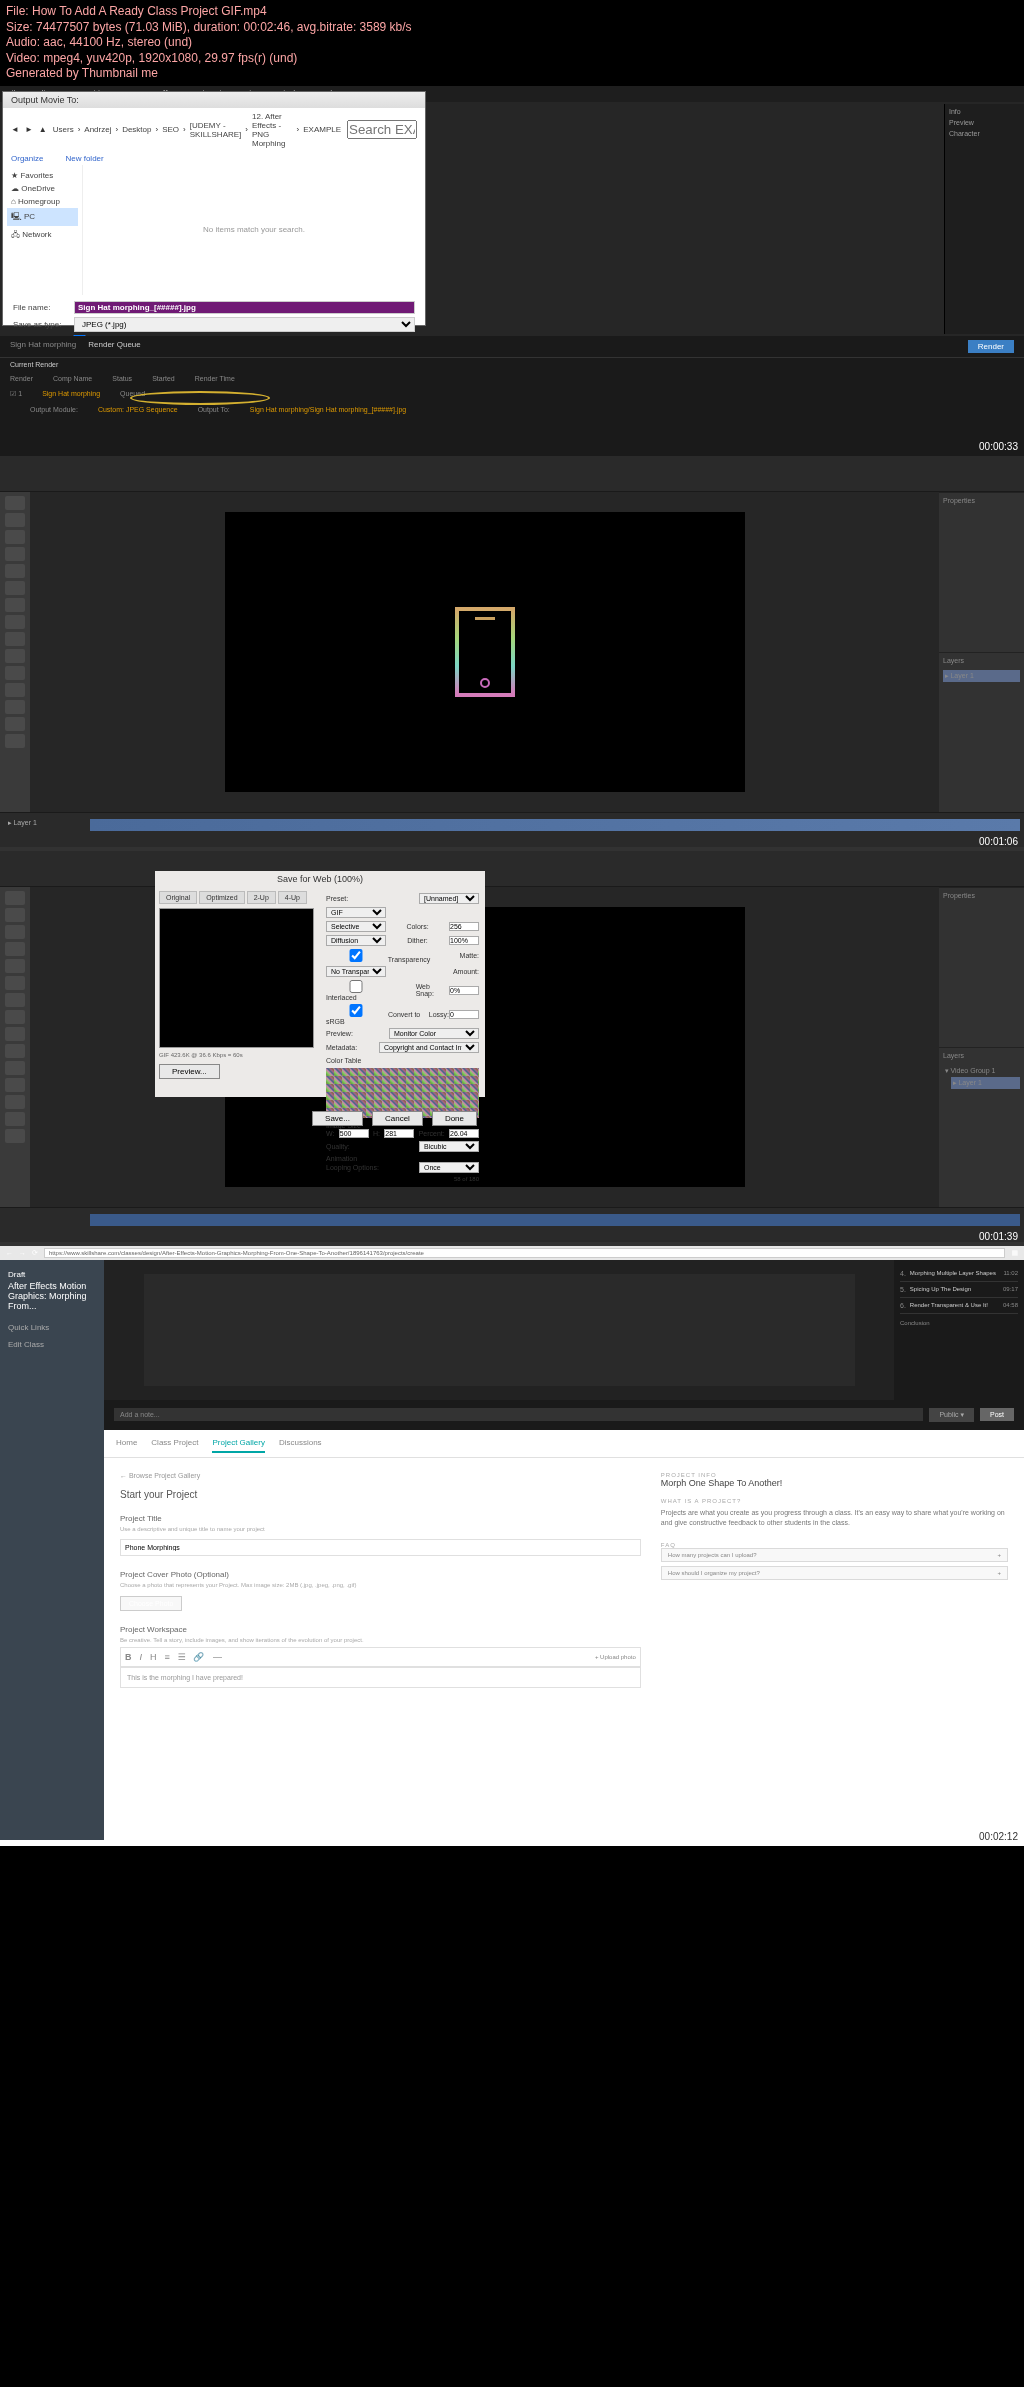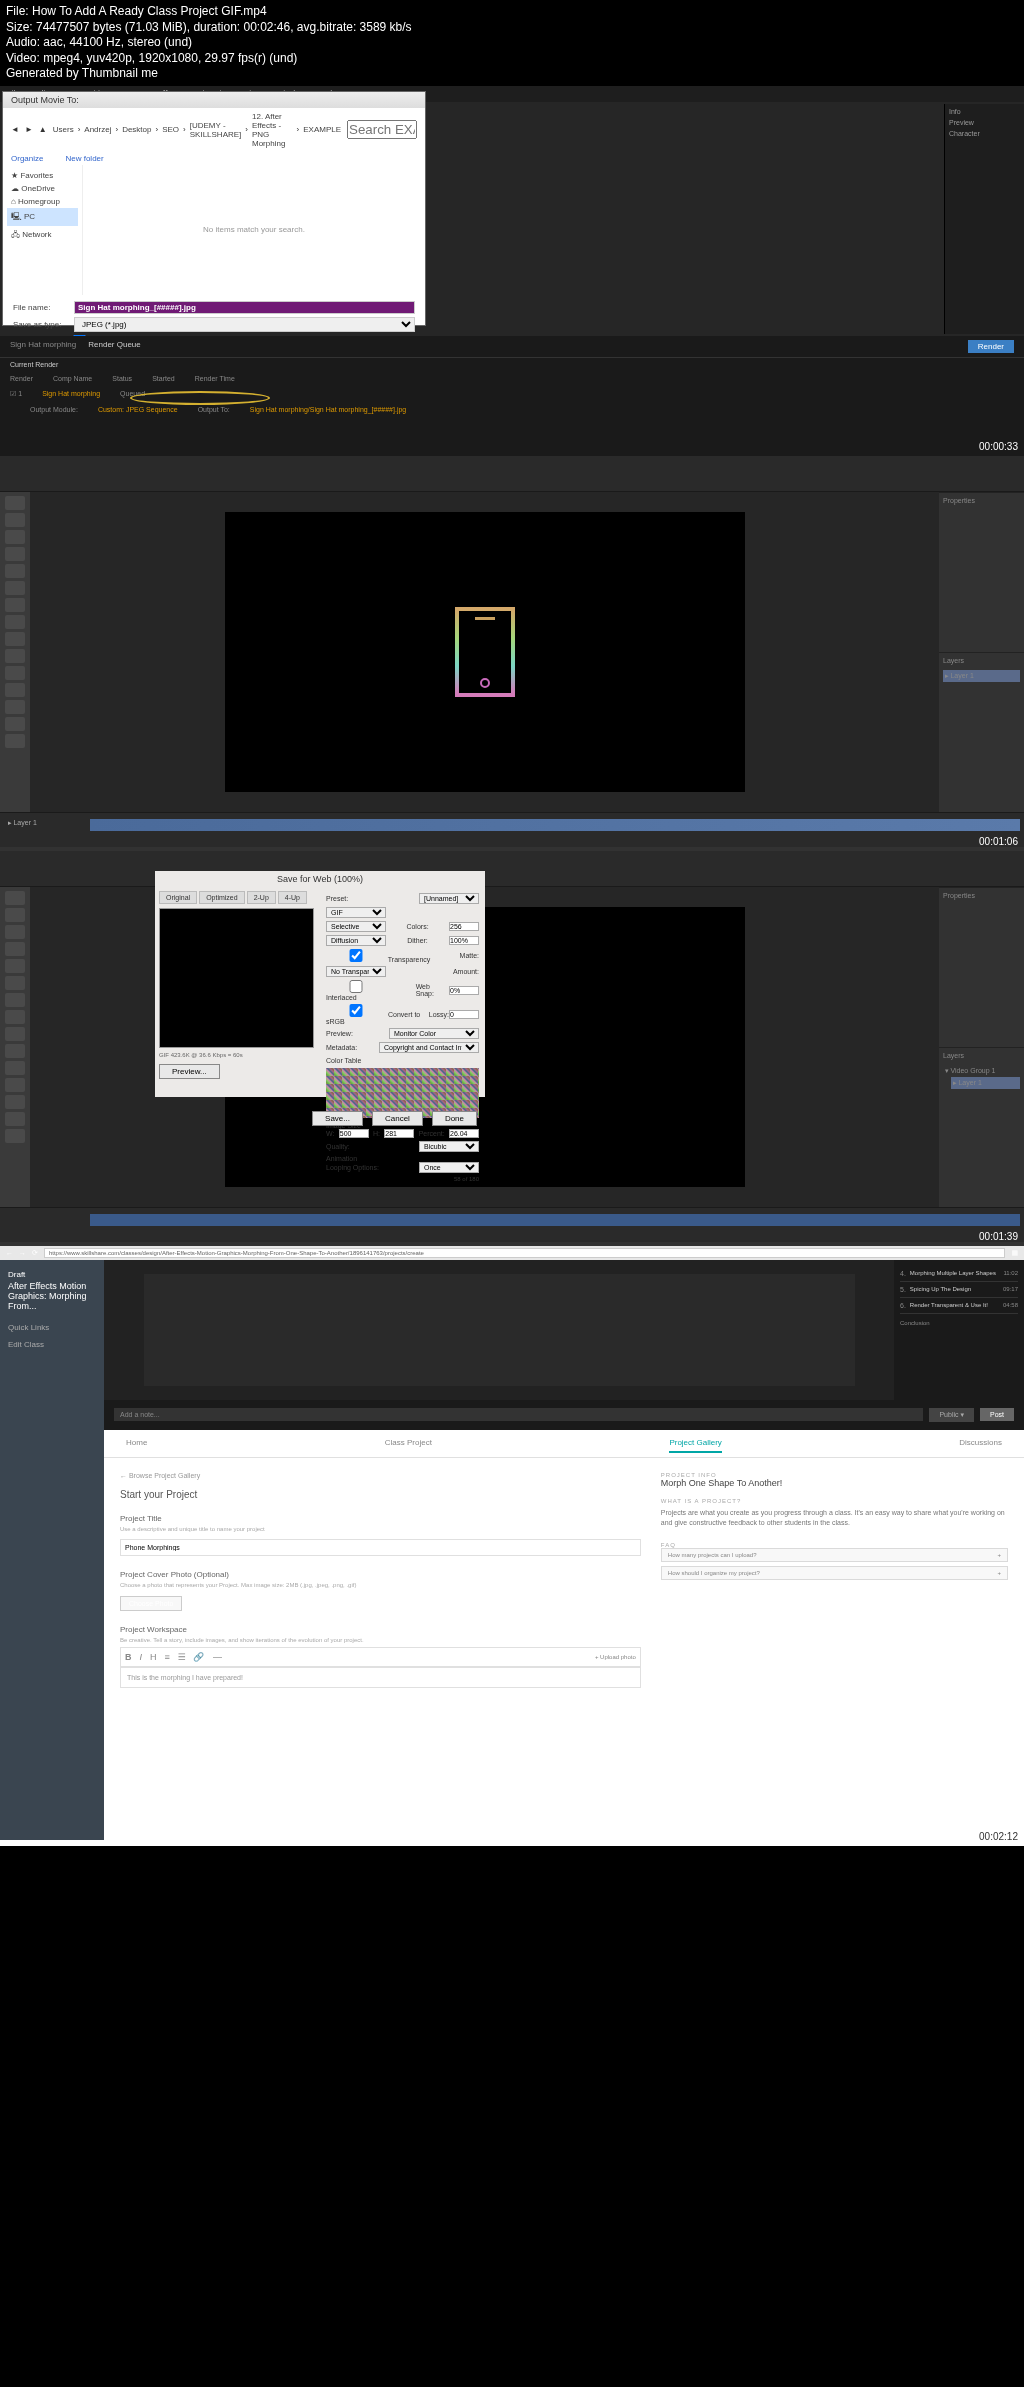--- a/index.html
+++ b/index.html
@@ -1,18 +1,18 @@
 <!DOCTYPE html>
 <html><head>
 <meta charset="utf-8">
 <style>
 * { margin: 0; padding: 0; box-sizing: border-box; font-family: 'Segoe UI', Tahoma, sans-serif; }
 body { background: #000; color: #fff; width: 1024px; }
 
-.header-black { background: #000; color: #ffffff; padding: 4px 6px; font-size: 12px; line-height: 1.3; }
+.header-black { background: #000; color: #fca5a5; padding: 4px 6px; font-size: 12px; line-height: 1.3; }
 
 
 .panel1 { position: relative; height: 370px; background: #262626; overflow: hidden; }
 .ae-menubar { background: #1e1e1e; font-size: 9px; color: #aaa; padding: 3px 6px; display: flex; gap: 12px; }
 .save-dialog { position: absolute; left: 2px; top: 5px; width: 424px; height: 235px; background: #fff; border: 1px solid #666; font-size: 9px; color: #333; }
 .save-dialog-title { background: linear-gradient(#eee,#ddd); padding: 3px 8px; color: #333; display: flex; align-items: center; }
 .save-nav { padding: 4px 8px; display: flex; align-items: center; gap: 6px; font-size: 8px; }
 .save-nav-crumbs { flex: 1; display: flex; gap: 4px; align-items: center; }
 .save-nav-crumbs span { color: #444; }
 .save-body { display: flex; height: 130px; }
@@ -87,21 +87,21 @@
 .sk-playlist { width: 130px; background: #1a1a1a; padding: 6px; font-size: 7px; color: #ccc; }
 .sk-pl-item { display: flex; padding: 4px 0; border-bottom: 1px solid #333; gap: 4px; }
 .sk-pl-num { color: #888; }
 .sk-pl-title { flex: 1; font-size: 6px; }
 .sk-pl-time { color: #888; font-size: 6px; }
 .sk-notes { height: 30px; background: #1a1a1a; padding: 4px 10px; display: flex; align-items: center; gap: 6px; }
 .sk-note-input { flex: 1; background: #333; color: #888; padding: 3px 6px; font-size: 7px; }
 .sk-note-btn { padding: 3px 10px; background: #444; color: #aaa; font-size: 7px; }
 .sk-note-post { padding: 3px 10px; background: #666; color: #fff; font-size: 7px; }
 .sk-content { padding: 14px 16px; display: flex; gap: 20px; }
-.sk-tabs { display: flex; gap: 14px; font-size: 8px; color: #888; padding: 4px 22px; border-bottom: 1px solid #e0e0e0; justify-content: space-between; }
+.sk-tabs { display: flex; gap: 14px; font-size: 8px; color: #888; padding: 4px 12px; border-bottom: 1px solid #e0e0e0; }
 .sk-tab { padding: 4px 0; }
 .sk-tab.active { color: #00a6a6; border-bottom: 2px solid #00a6a6; }
 .sk-form-area { flex: 1.5; }
 .sk-info-area { flex: 1; font-size: 7px; color: #888; }
 .sk-breadcrumb { font-size: 7px; color: #999; margin-bottom: 10px; }
 .sk-h { font-size: 10px; color: #555; margin-bottom: 4px; }
 .sk-h2 { font-size: 8px; color: #666; margin-top: 14px; margin-bottom: 3px; }
 .sk-desc { font-size: 6px; color: #aaa; margin-bottom: 4px; }
 .sk-input { width: 100%; border: 1px solid #e0e0e0; padding: 4px; font-size: 7px; margin-top: 2px; }
 .sk-btn-choose { border: 1px solid #ccc; background: #f8f8f8; padding: 3px 8px; font-size: 7px; margin-top: 4px; display: inline-block; }

